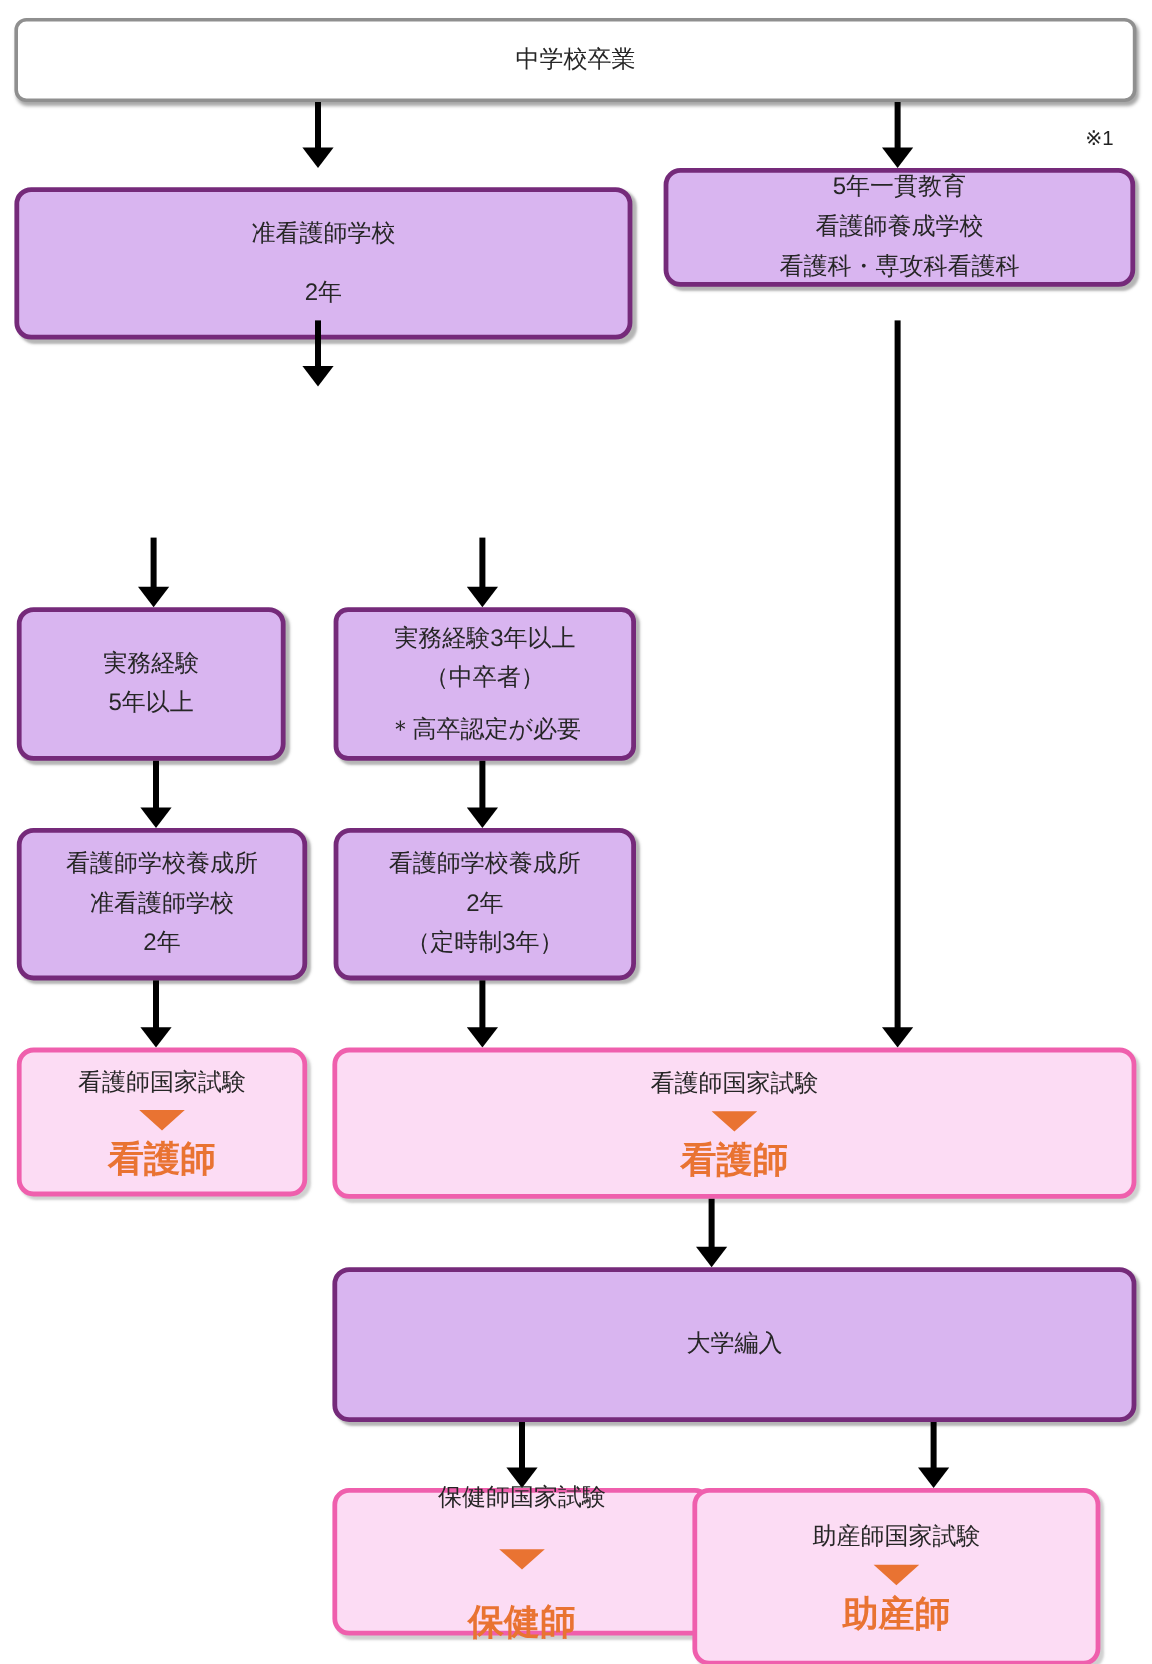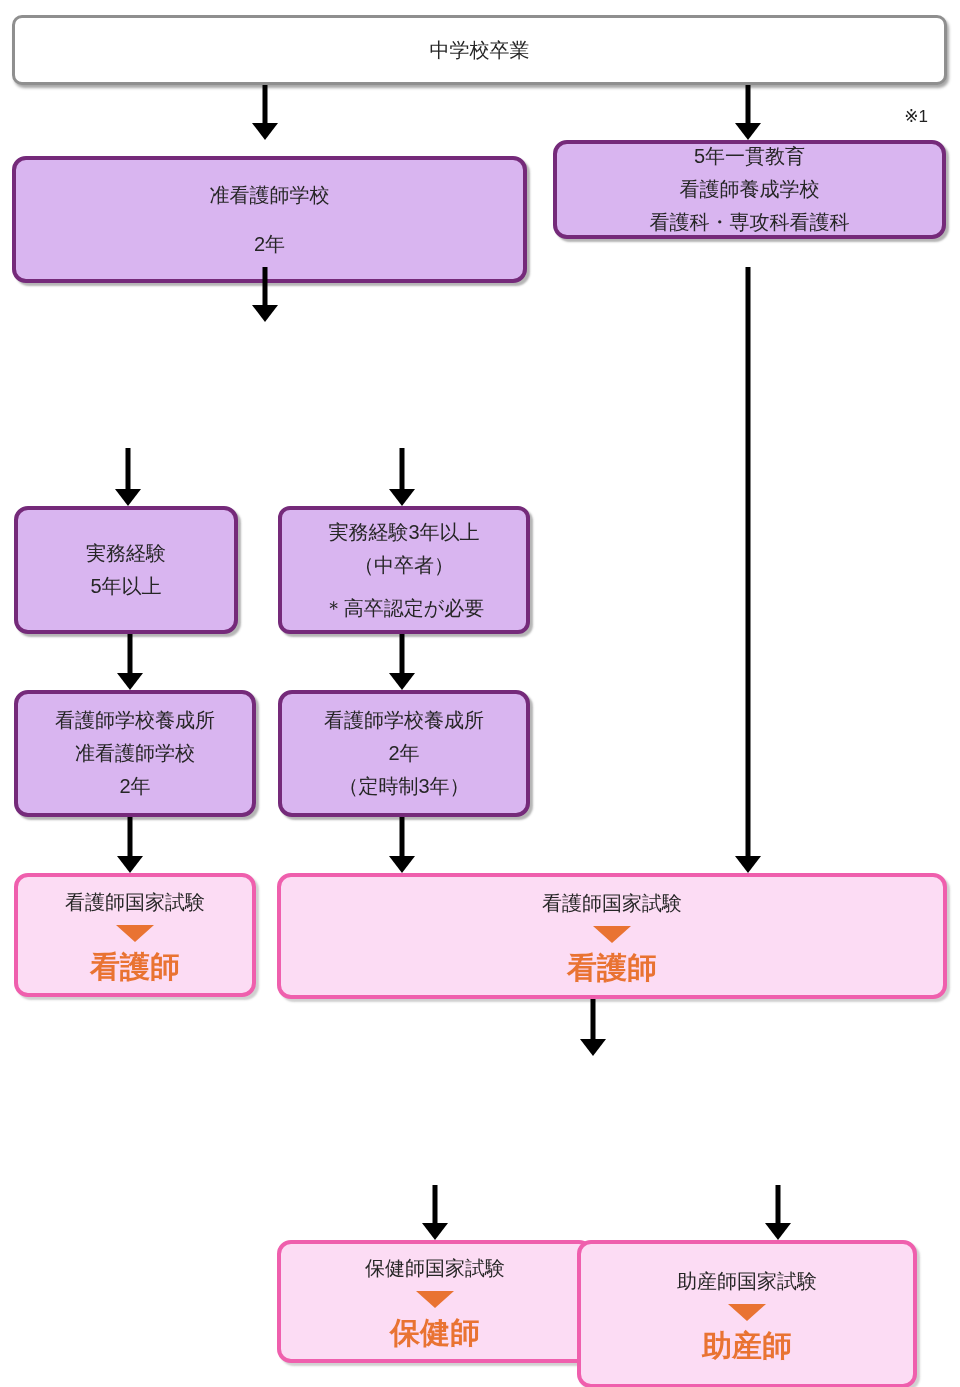--- a/index.html
+++ b/index.html
@@ -176,31 +176,34 @@
     <div>看護師国家試験</div>
     <div class="tri"></div>
     <div class="result">看護師</div>
   </div>
 
   <div class="arrow" style="left:580px;top:999px;height:57px;">
       <i class="stem"></i>
       <i class="head"></i>
     </div>
 
+  <div class="box purple" style="left:277px;top:1056px;width:670px;height:129px;">
+    <div>大学編入</div>
+  </div>
 
   <div class="arrow" style="left:422px;top:1185px;height:55px;">
       <i class="stem"></i>
       <i class="head"></i>
     </div>
   <div class="arrow" style="left:765px;top:1185px;height:55px;">
       <i class="stem"></i>
       <i class="head"></i>
     </div>
 
-  <div class="box pink" style="left:277px;top:1240px;width:316px;height:123px;">
+  <div class="box pink" style="left:277px;top:1240px;width:316px;height:123px;gap:20px;">
     <div>保健師国家試験</div>
     <div class="tri"></div>
     <div class="result">保健師</div>
   </div>
   <div class="box pink" style="left:577px;top:1240px;width:340px;height:148px;">
     <div>助産師国家試験</div>
     <div class="tri"></div>
     <div class="result">助産師</div>
   </div>
 

